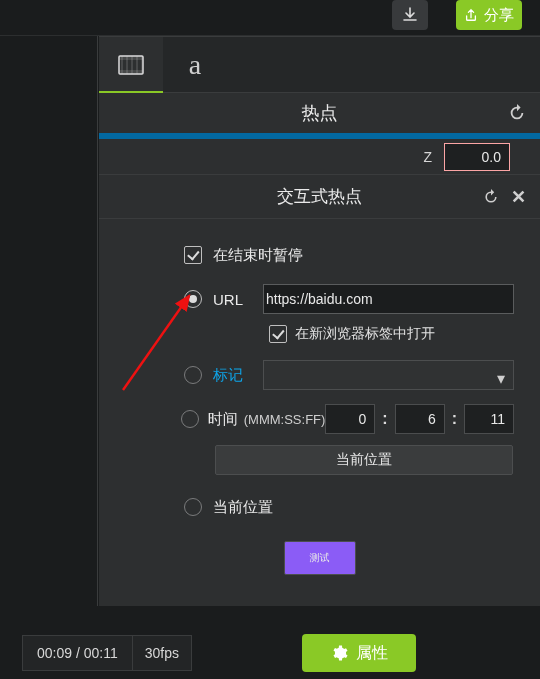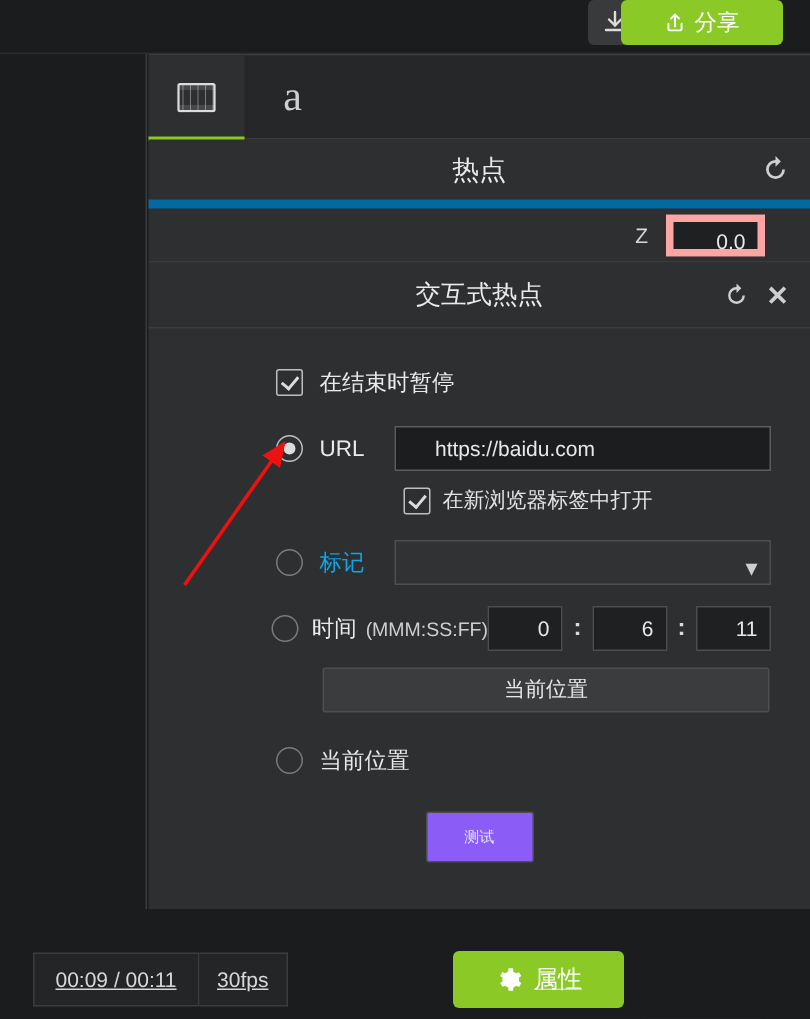--- a/index.html
+++ b/index.html
@@ -1,61 +1,61 @@
 <!DOCTYPE html>
 <html><head>
 <meta charset="utf-8">
 <style>
   html,body{margin:0;padding:0;width:540px;height:679px;background:#1a1c1d;font-family:"Microsoft YaHei",Arial,sans-serif;color:#d7d7d7;overflow:hidden;}
   *{box-sizing:border-box;}
   
   .topbar{position:absolute;left:0;top:0;width:540px;height:36px;background:#1a1c1d;border-bottom:1px solid #2c2e2f;}
   .download-btn{position:absolute;right:112px;top:0;width:36px;height:30px;background:#383a3c;display:flex;align-items:center;justify-content:center;border-radius:4px;}
-  .share-btn{position:absolute;right:18px;top:0;width:108px;height:30px;background:#8ac926;border-radius:4px;display:flex;align-items:center;justify-content:center;gap:6px;color:#fff;font-size:15px;}
+  .share-btn{position:absolute;right:18px;top:0;width:66px;height:30px;background:#8ac926;border-radius:4px;display:flex;align-items:center;justify-content:center;gap:6px;color:#fff;font-size:15px;}
   
   .left-col{position:absolute;left:0;top:36px;width:98px;height:570px;background:#1a1c1d;border-right:1px solid #3a3c3d;}
   .right-col{position:absolute;left:99px;top:36px;width:441px;height:570px;background:#2d2f30;border-top:1px solid #3a3c3d;}
   
   .tabs{height:56px;display:flex;border-bottom:1px solid #3a3c3d;background:#252728;}
   .tab{width:64px;height:56px;display:flex;align-items:center;justify-content:center;font-size:24px;color:#cfcfcf;}
   .tab.active{background:#2d2f30;position:relative;}
   .tab.active::after{content:"";position:absolute;left:0;right:0;bottom:-1px;height:3px;background:#8ac926;}
   .tab-a{font-family:Georgia,serif;font-size:28px;}
   
   .section-hdr{height:46px;display:flex;align-items:center;justify-content:center;position:relative;font-size:18px;color:#eaeaea;border-bottom:6px solid #0369a1;background:#2d2f30;}
   .section-hdr .icons{position:absolute;right:14px;top:0;bottom:0;display:flex;align-items:center;gap:14px;color:#cfcfcf;}
   .sub-hdr{height:44px;display:flex;align-items:center;justify-content:center;position:relative;font-size:17px;color:#eaeaea;background:#2d2f30;border-bottom:1px solid #3a3c3d;}
   .sub-hdr .icons{position:absolute;right:14px;top:0;bottom:0;display:flex;align-items:center;gap:12px;color:#cfcfcf;font-size:16px;}
   
   .zrow{height:36px;display:flex;align-items:center;justify-content:flex-end;padding-right:30px;gap:12px;font-size:14px;border-bottom:1px solid #3a3c3d;}
-  .numbox{width:66px;height:28px;background:#1e2021;border:5px solid #fca5a5;text-align:right;padding:0 8px;line-height:26px;font-size:14px;color:#e8e8e8;}
+  .numbox{width:66px;height:28px;background:#1e2021;border:1px solid #fca5a5;text-align:right;padding:0 8px;line-height:26px;font-size:14px;color:#e8e8e8;}
   
   .form{padding:18px 26px 0 26px;}
   .row{display:flex;align-items:center;min-height:36px;margin-bottom:8px;}
   .row .ctrl{width:24px;display:flex;align-items:center;justify-content:center;margin-right:8px;}
   .row .lab{font-size:15px;color:#eaeaea;min-width:52px;}
   .row .lab.dim{color:#0ea5e9;}
   .checkbox{width:18px;height:18px;border:1.5px solid #bfbfbf;border-radius:2px;display:inline-flex;align-items:center;justify-content:center;background:transparent;}
   .checkbox.checked::after{content:"";width:5px;height:9px;border:solid #dcdcdc;border-width:0 2px 2px 0;transform:rotate(40deg) translate(-1px,-1px);}
   .radio{width:18px;height:18px;border:1.5px solid #bfbfbf;border-radius:50%;display:inline-flex;align-items:center;justify-content:center;}
   .radio.dim{border-color:#7a7b7c;}
   .radio.selected::after{content:"";width:8px;height:8px;background:#dcdcdc;border-radius:50%;}
-  .text-input{flex:1;height:30px;background:#1b1d1e;border:1px solid #5a5c5d;color:#e8e8e8;font-size:14px;padding:0 26px;outline:none;}
+  .text-input{flex:1;height:30px;background:#1b1d1e;border:1px solid #5a5c5d;color:#e8e8e8;font-size:14px;padding:0 2px;outline:none;}
   .subrow{display:flex;align-items:flex-end;margin:2px 0 14px 84px;gap:8px;font-size:14px;color:#e2e2e2;}
   .select{flex:1;height:30px;background:#303233;border:1px solid #4c4e4f;position:relative;}
   .select .caret{position:absolute;right:8px;top:8px;color:#cfcfcf;}
   .timehold{display:flex;gap:6px;align-items:center;}
   .timebox{width:50px;height:30px;background:#1e2021;border:1px solid #4b4d4e;text-align:right;padding:0 8px;line-height:28px;font-size:14px;color:#e8e8e8;}
   .colon{color:#dcdcdc;font-weight:bold;padding:0 1px;}
   .wide-btn{margin:2px 0 14px 56px;height:30px;width:280px;background:#3a3c3d;border:1px solid #4c4e4f;display:flex;align-items:center;justify-content:center;font-size:14px;color:#e8e8e8;border-radius:2px;}
   .test-btn{margin:16px auto 0 auto;width:72px;height:34px;background:#8b5cf6;border:1px solid #4c4e4f;display:flex;align-items:center;justify-content:center;font-size:10px;color:#e8e8e8;border-radius:2px;}
   
   .arrow-svg{position:absolute;left:117px;top:284px;width:90px;height:112px;pointer-events:none;}
   
-  .bottombar{position:absolute;left:0;bottom:0;width:428px;height:52px;background:#1a1c1d;display:flex;align-items:center;text-decoration:underline;}
+  .bottombar{position:absolute;left:0;bottom:0;width:428px;height:52px;background:#1a1c1d;display:flex;align-items:center;}
   .timecell{margin-left:22px;height:36px;padding:0 14px;background:#232526;border:1px solid #3a3c3d;display:flex;align-items:center;font-size:14px;color:#d8d8d8;}
   .fpscell{height:36px;padding:0 12px;background:#232526;border:1px solid #3a3c3d;border-left:none;display:flex;align-items:center;font-size:14px;color:#d8d8d8;}
   .props-btn{margin-left:auto;margin-right:12px;height:38px;width:114px;background:#8ac926;border-radius:4px;display:flex;align-items:center;justify-content:center;gap:8px;color:#fff;font-size:16px;}
   .icon-svg{display:block;}
   .time-hint{font-size:13px;color:#cfcfcf;margin-left:2px;}
 </style>
 </head>
 <body>
 
 <div class="topbar">

